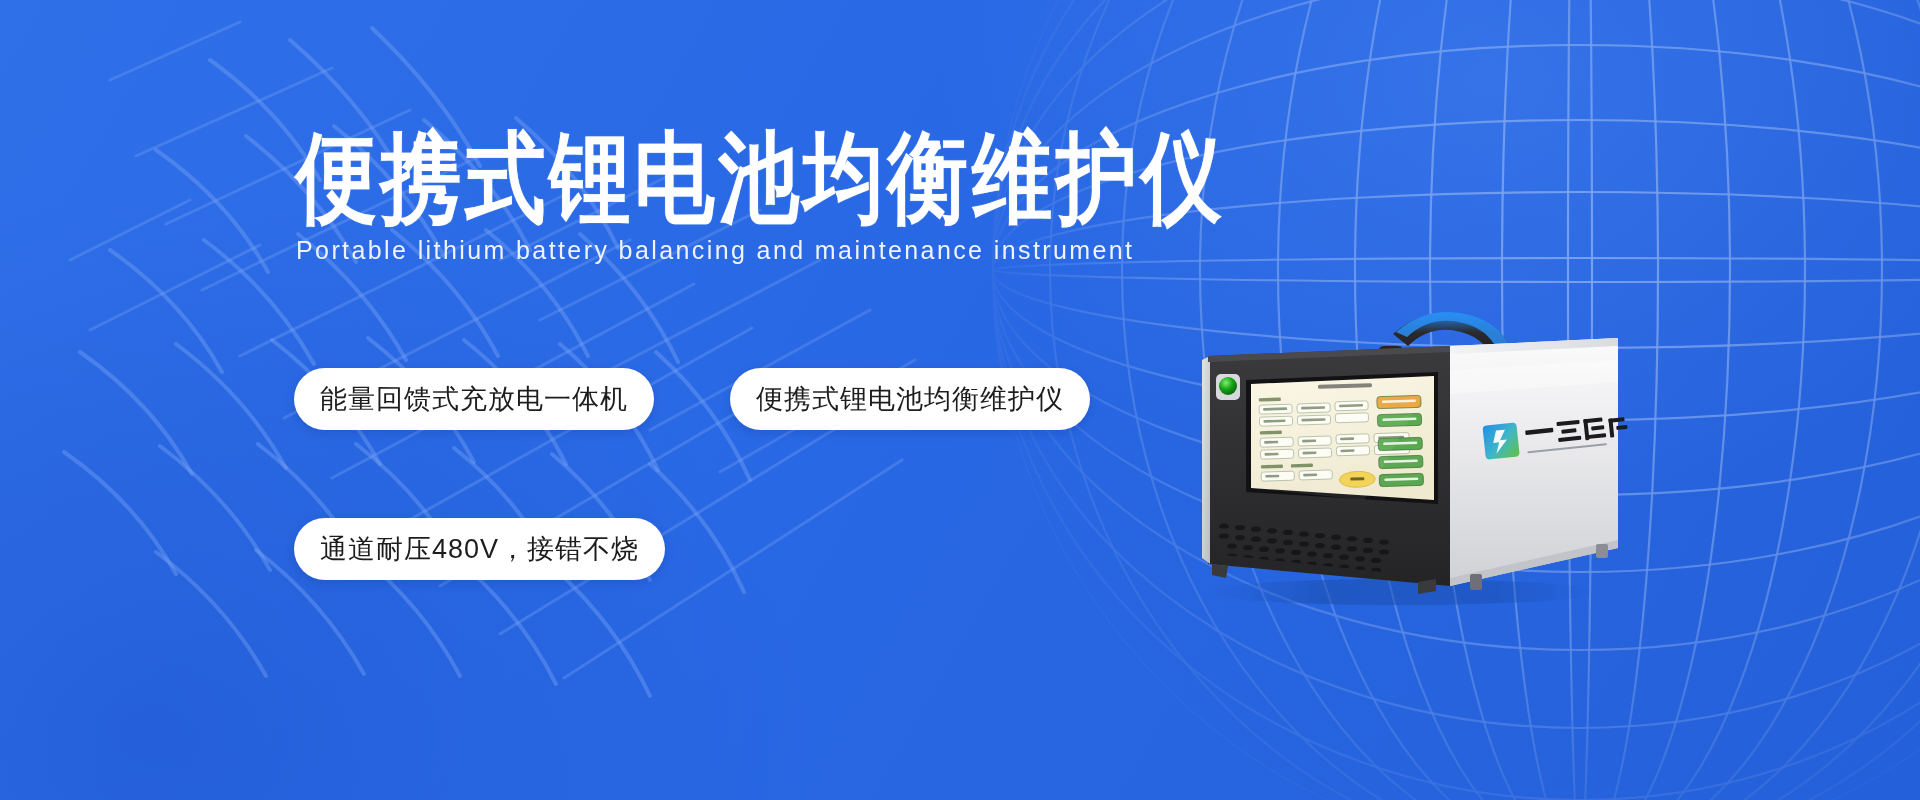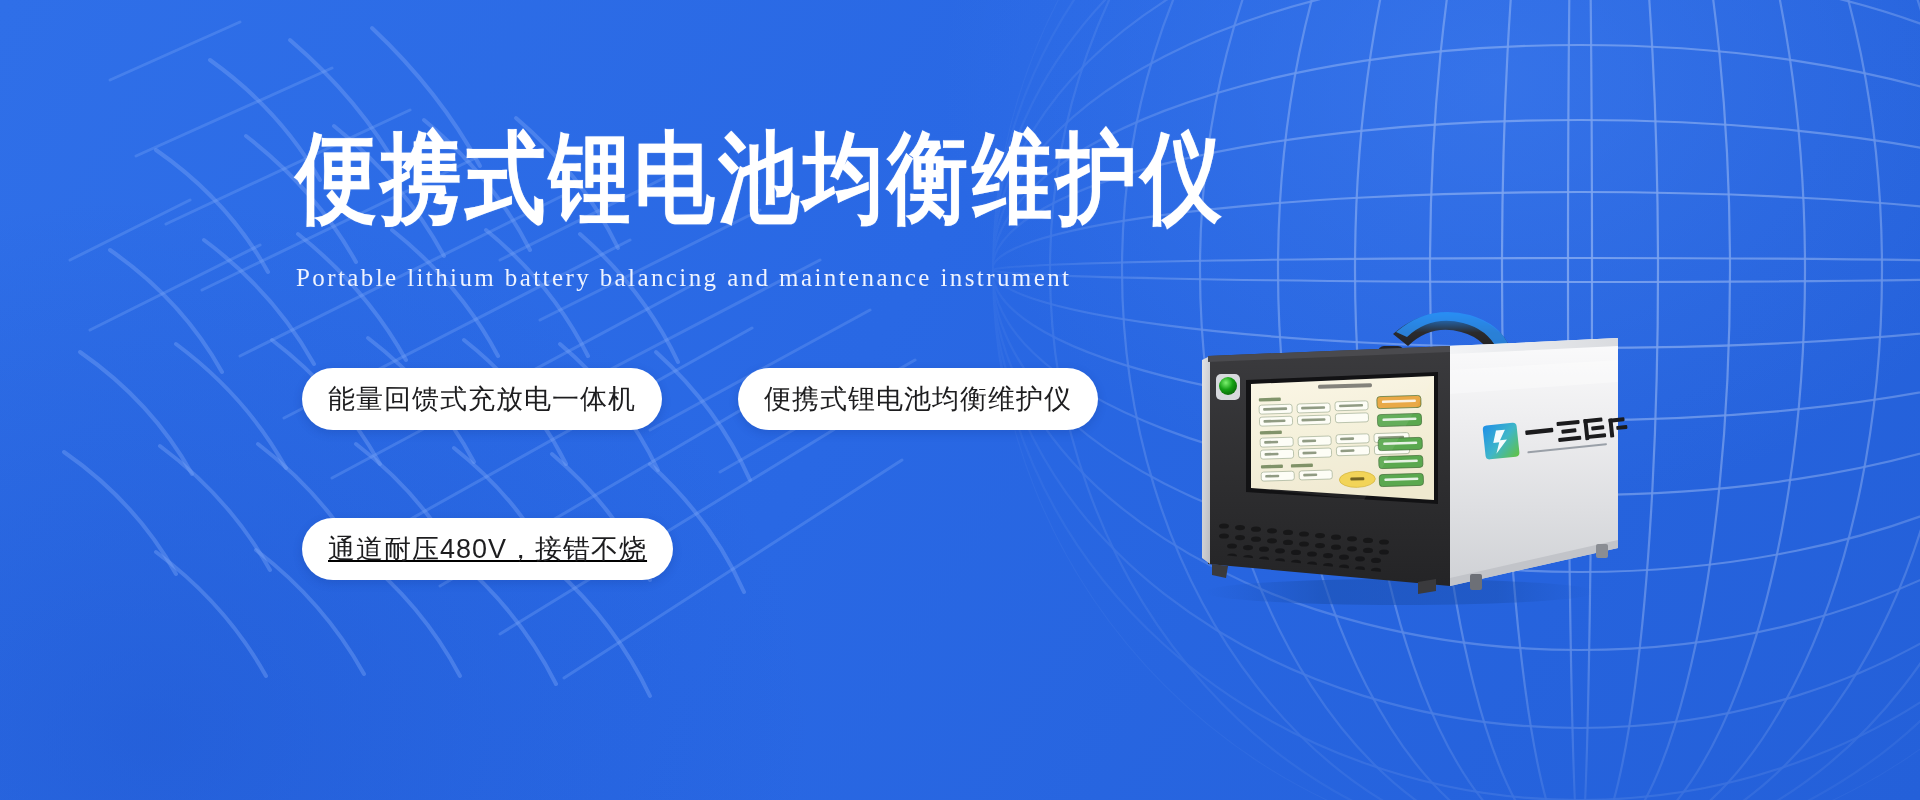--- a/index.html
+++ b/index.html
@@ -56,37 +56,37 @@
     color: #ffffff;
     font-weight: 900;
     white-space: nowrap;
     transform: scaleY(1.18) scaleX(0.96);
     transform-origin: left top;
     font-family: "Liberation Sans", "DejaVu Sans", sans-serif;
     text-shadow: 0 0 1px rgba(255,255,255,0.6);
   }
 
   .subtitle {
-    margin-top: 52px;
+    margin-top: 24px;
     font-size: 25px;
     letter-spacing: 2.4px;
     color: #eef3ff;
-    font-family: Liberation Serif, serif;
+    font-family: Liberation Sans, sans-serif;
     white-space: nowrap;
   }
 
   
   .pill-grid {
     position: absolute;
-    left: 302px;
+    left: 294px;
     top: 368px;
     width: 820px;
   }
   .pill-row { display: flex; gap: 76px; }
-  .pill-row + .pill-row { margin-top: 88px; text-decoration: underline; }
+  .pill-row + .pill-row { margin-top: 88px; }
 
   .pill {
     display: inline-flex;
     align-items: center;
     justify-content: center;
     height: 62px;
     padding: 0 26px;
     background: #ffffff;
     border-radius: 34px;
     color: #1d1d1f;

